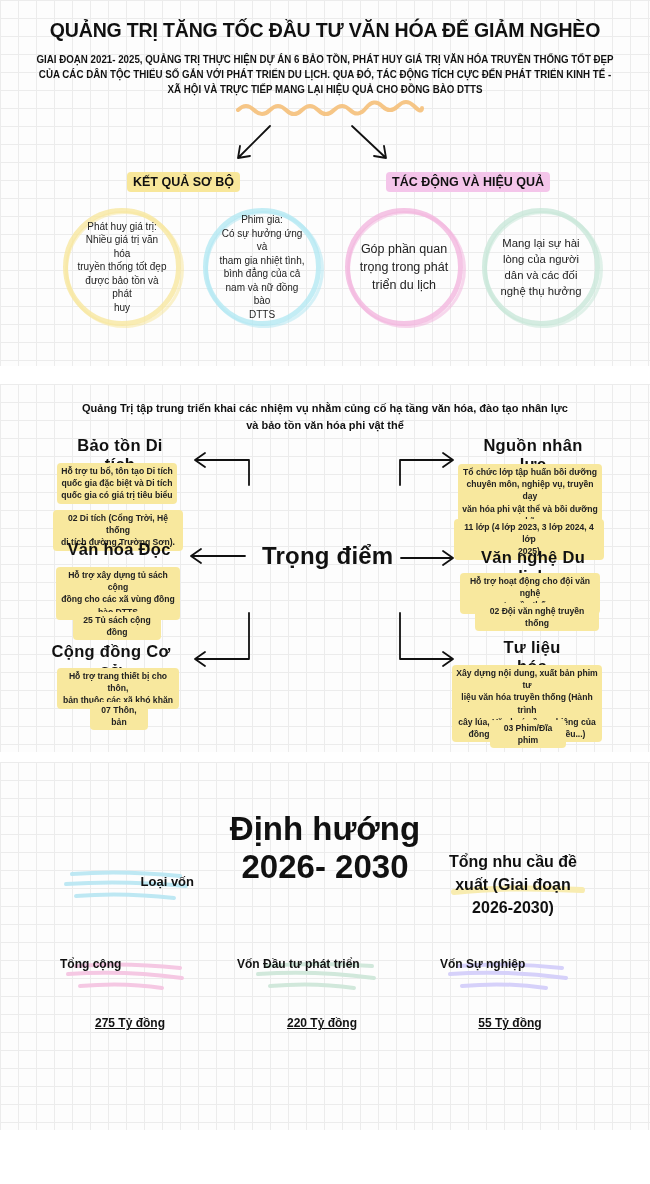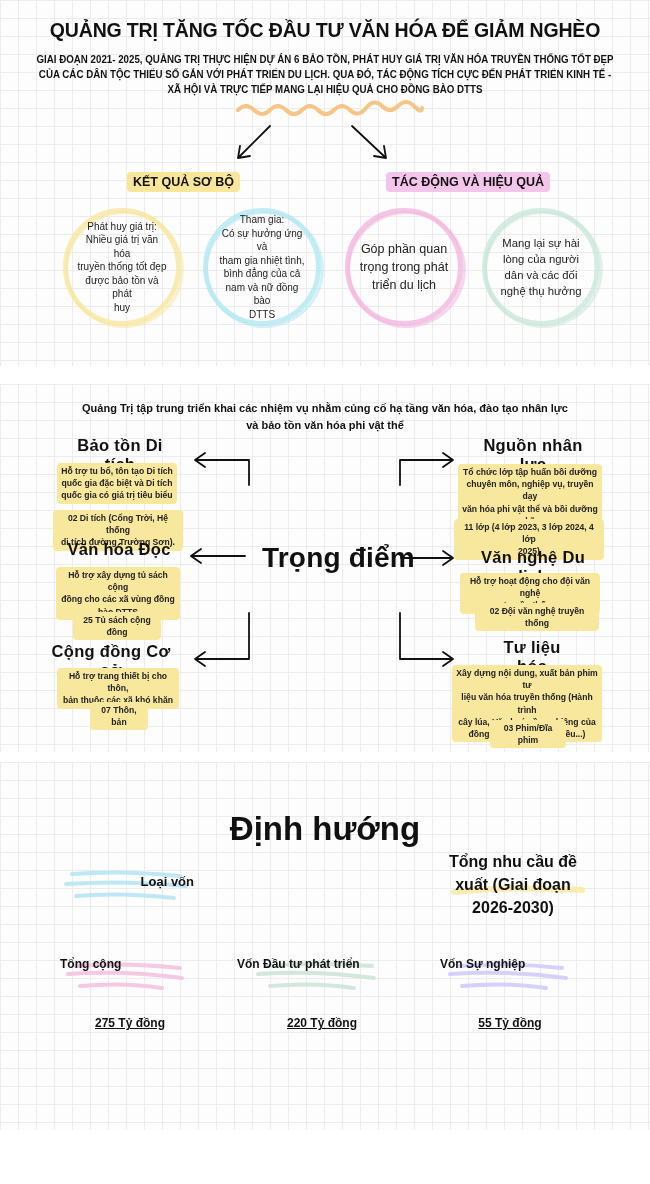--- a/index.html
+++ b/index.html
@@ -65,21 +65,21 @@
     position: absolute; left: -4px; right: -4px; bottom: -3px; height: 8px;
     background: #b8e6f3; border-radius: 5px; z-index: -1; opacity: .9;
   }
   .box {
     position: absolute; background: #f8e89e; border-radius: 4px;
     font-size: 8.6px; line-height: 12.2px; font-weight: bold; text-align: center;
     padding: 2px 4px; color: #222;
   }
 
   .center-word {
-    left: 262px; top: 542px; font-weight: bold; font-size: 28px; letter-spacing: 0.2px;
+    left: 262px; top: 542px; font-weight: bold; font-size: 24px; letter-spacing: 0.2px;
   }
 
   .dinh {
     left: 200px; width: 250px; top: 810px; text-align: center;
     font-weight: bold; font-size: 33px; line-height: 38px;
   }
   .loai { left: 64px; width: 130px; top: 874px; text-align: right; font-weight: bold; font-size: 13px; }
   .tong { left: 438px; width: 150px; top: 850px; text-align: center; font-weight: bold; font-size: 16px; line-height: 23px; }
   .scribble { position: absolute; z-index: 0; }
   .label3 { position: absolute; font-weight: bold; font-size: 12px; text-align: left; z-index: 1; }
@@ -113,21 +113,21 @@
   <div class="z1">
     <div>Phát huy giá trị:</div>
     <div>Nhiều giá trị văn hóa</div>
     <div>truyền thống tốt đẹp</div>
     <div>được bảo tồn và phát</div>
     <div>huy</div>
   </div>
 </div>
 <div class="circle c-cyan" style="left:203px;top:208px">
   <div class="z1">
-    <div>Tham gia:</div>
+    <div>Phim gia:</div>
     <div>Có sự hưởng ứng và</div>
     <div>tham gia nhiệt tình,</div>
     <div>bình đẳng của cả</div>
     <div>nam và nữ đồng bào</div>
     <div>DTTS</div>
   </div>
 </div>
 <div class="circle c-pink big-text" style="left:345px;top:208px">
   <div class="z1">
     <div>Góp phần quan</div>
@@ -225,20 +225,21 @@
   <div>liệu văn hóa truyền thống (Hành trình</div>
   <div>cây lúa, Văn hoá cồng chiêng của</div>
   <div>đồng bào Pa Kô, Vân Kiều...)</div>
 </div>
 <div class="box" style="left:490px;top:720px;width:76px">
   <div>03 Phim/Đĩa phim</div>
 </div>
 
 <div class="abs dinh">
   <div>Định hướng</div>
+  <div>2026- 2030</div>
 </div>
 
 <svg class="scribble" style="left:62px;top:868px" width="130" height="40">
   <g stroke="#b8e6f3" stroke-width="4" stroke-linecap="round" fill="none" opacity=".9">
     <path d="M10 6 Q60 2 118 8"></path>
       <path d="M4 16 Q60 12 124 18"></path>
       <path d="M14 28 Q60 24 112 30"></path>
   </g>
 </svg>
 <div class="abs loai z1">Loại vốn</div>

